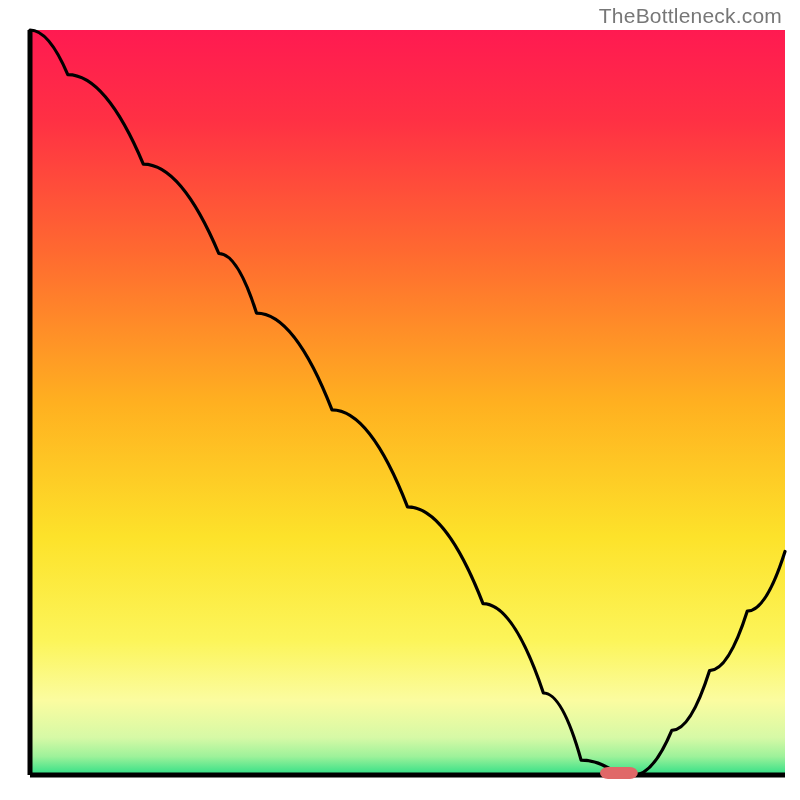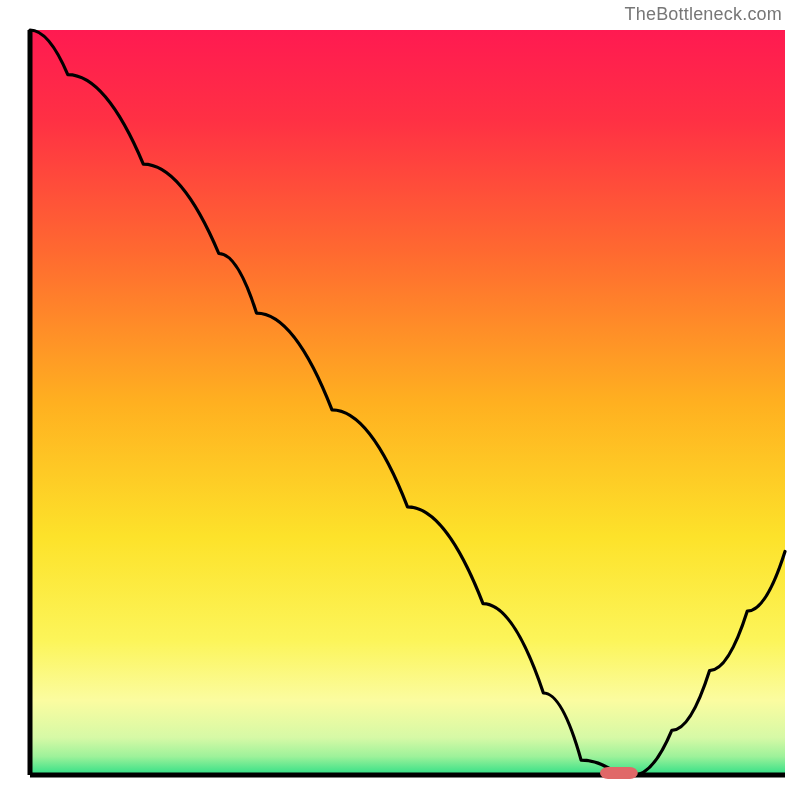--- a/index.html
+++ b/index.html
@@ -12,21 +12,21 @@
     width: 800px;
     height: 800px;
     position: relative;
     box-sizing: border-box;
   }
   .attribution {
     position: absolute;
     top: 4px;
     right: 18px;
     color: #777;
-    font-size: 18px;
+    font-size: 21px;
     font-weight: 500;
     letter-spacing: 0.2px;
   }
   svg {
     display: block;
   }
 </style>
 </head>
 <body>
 

